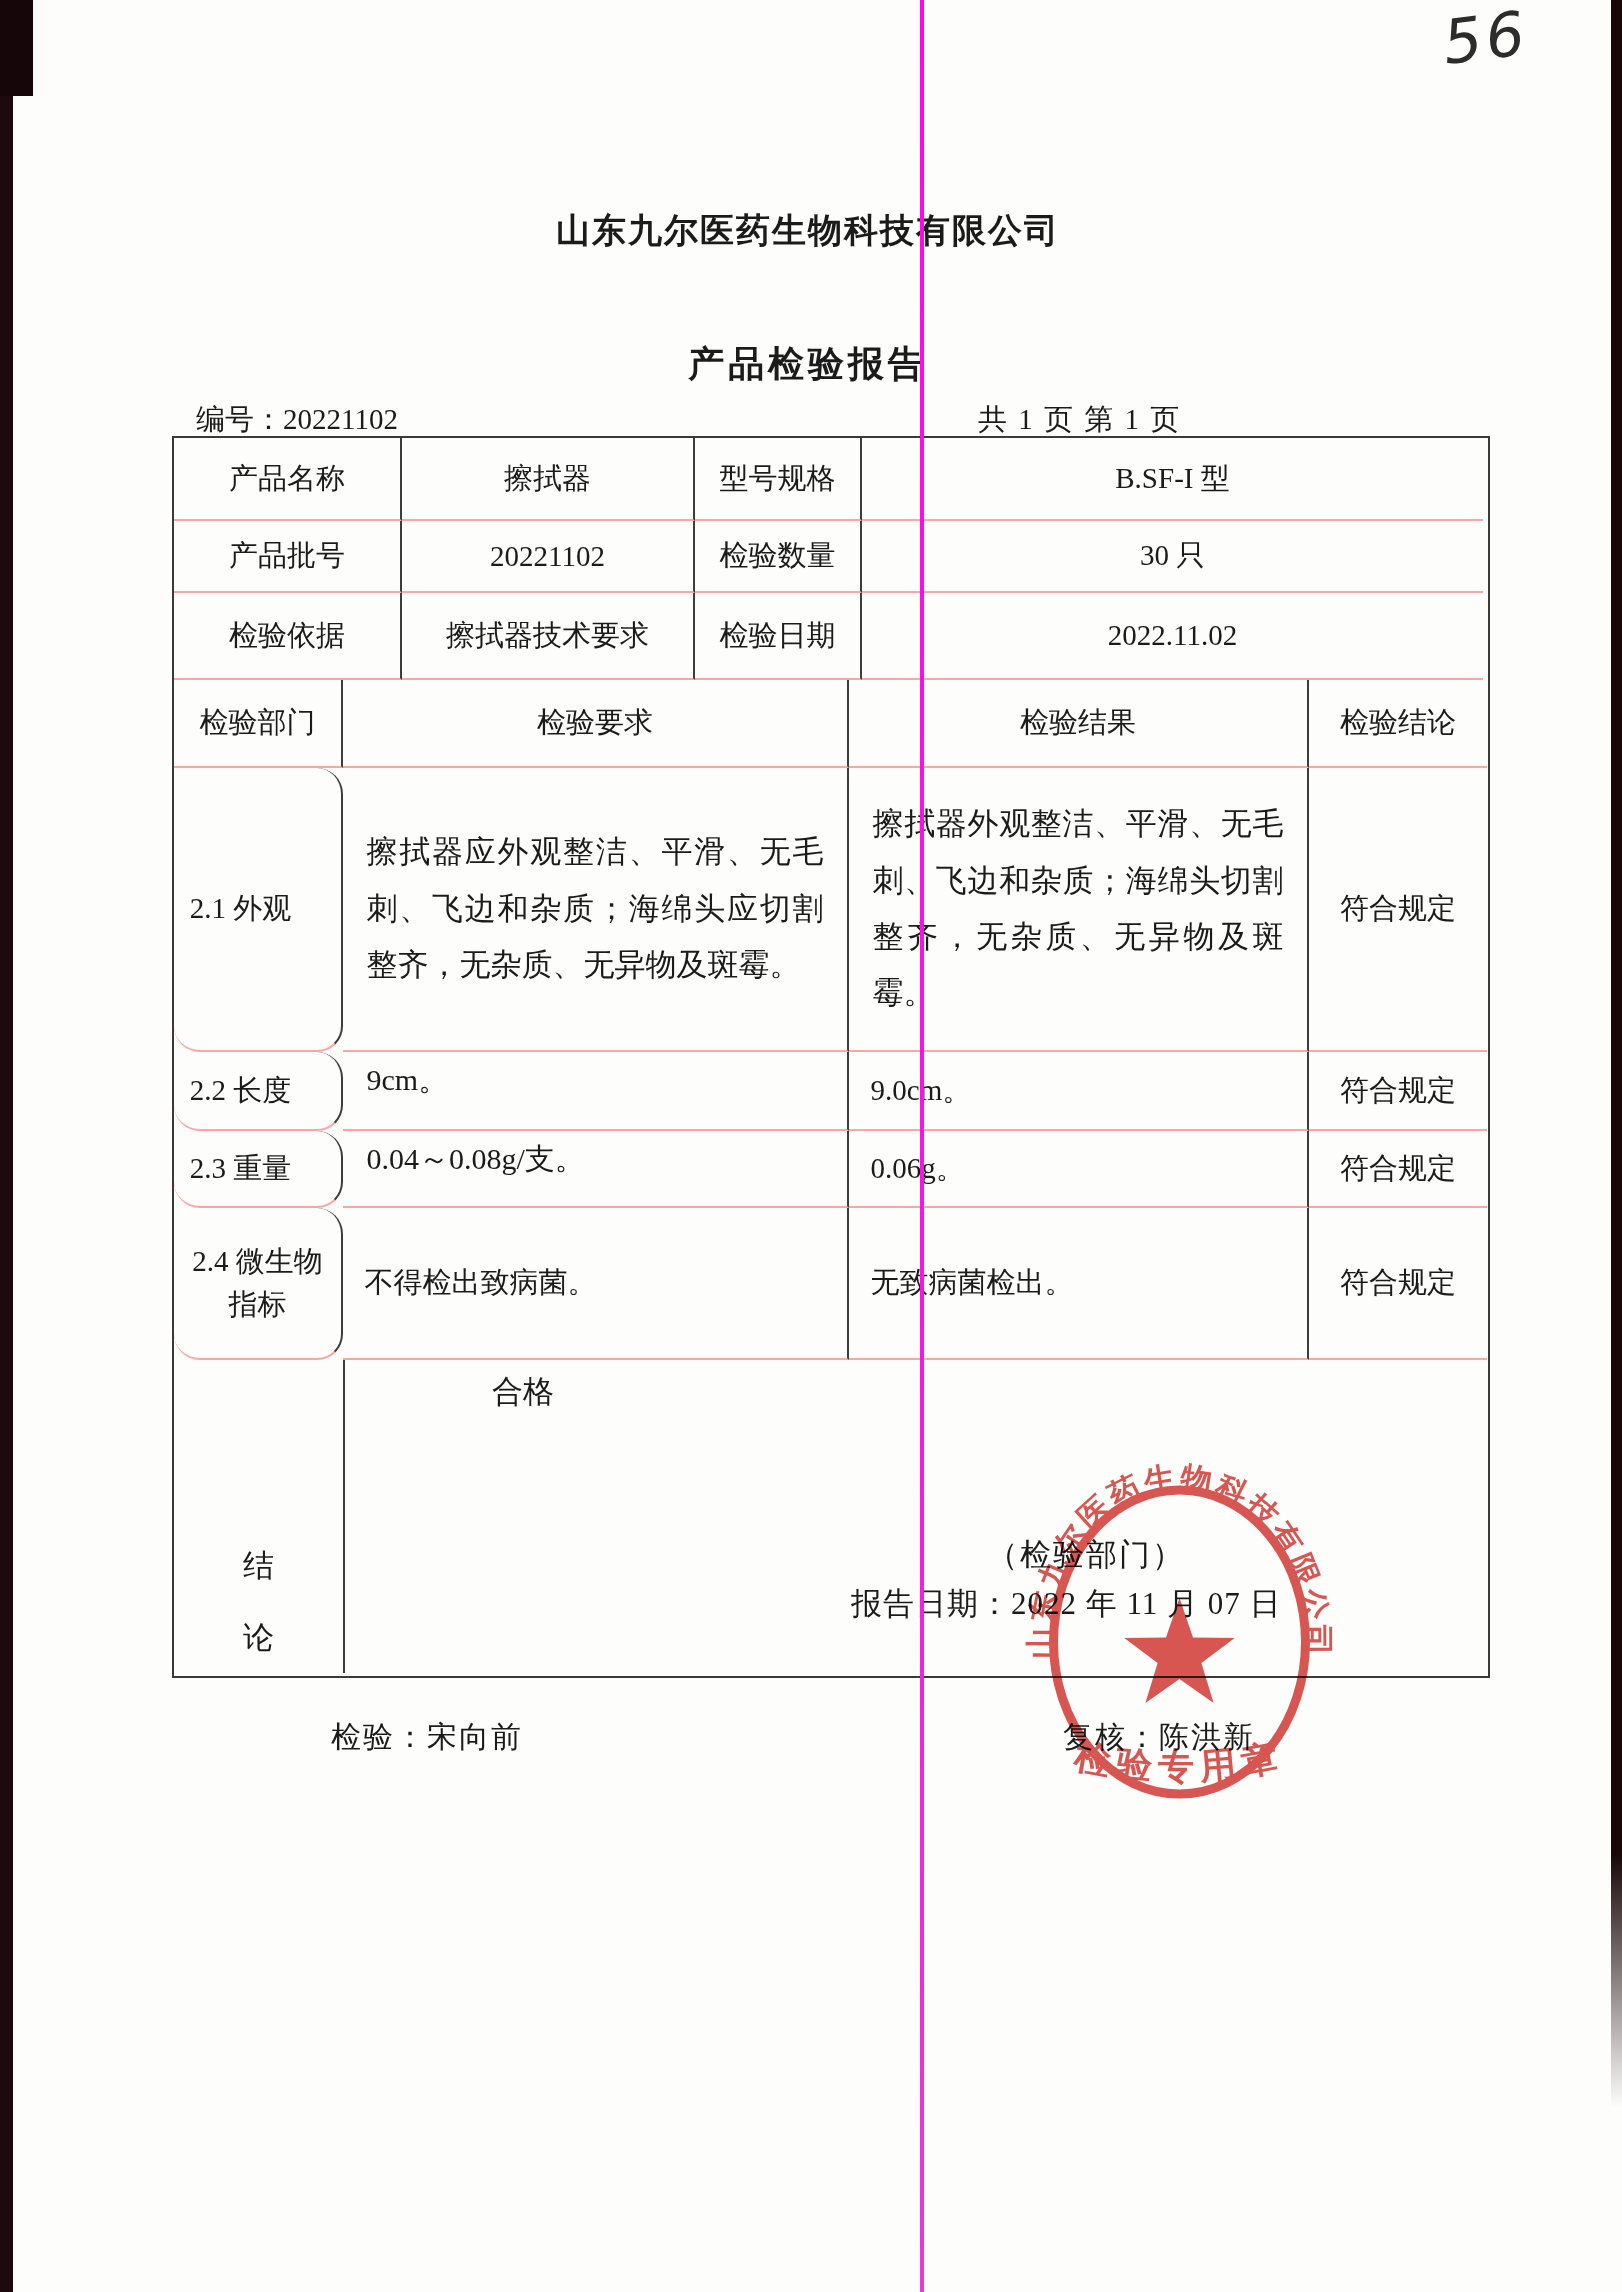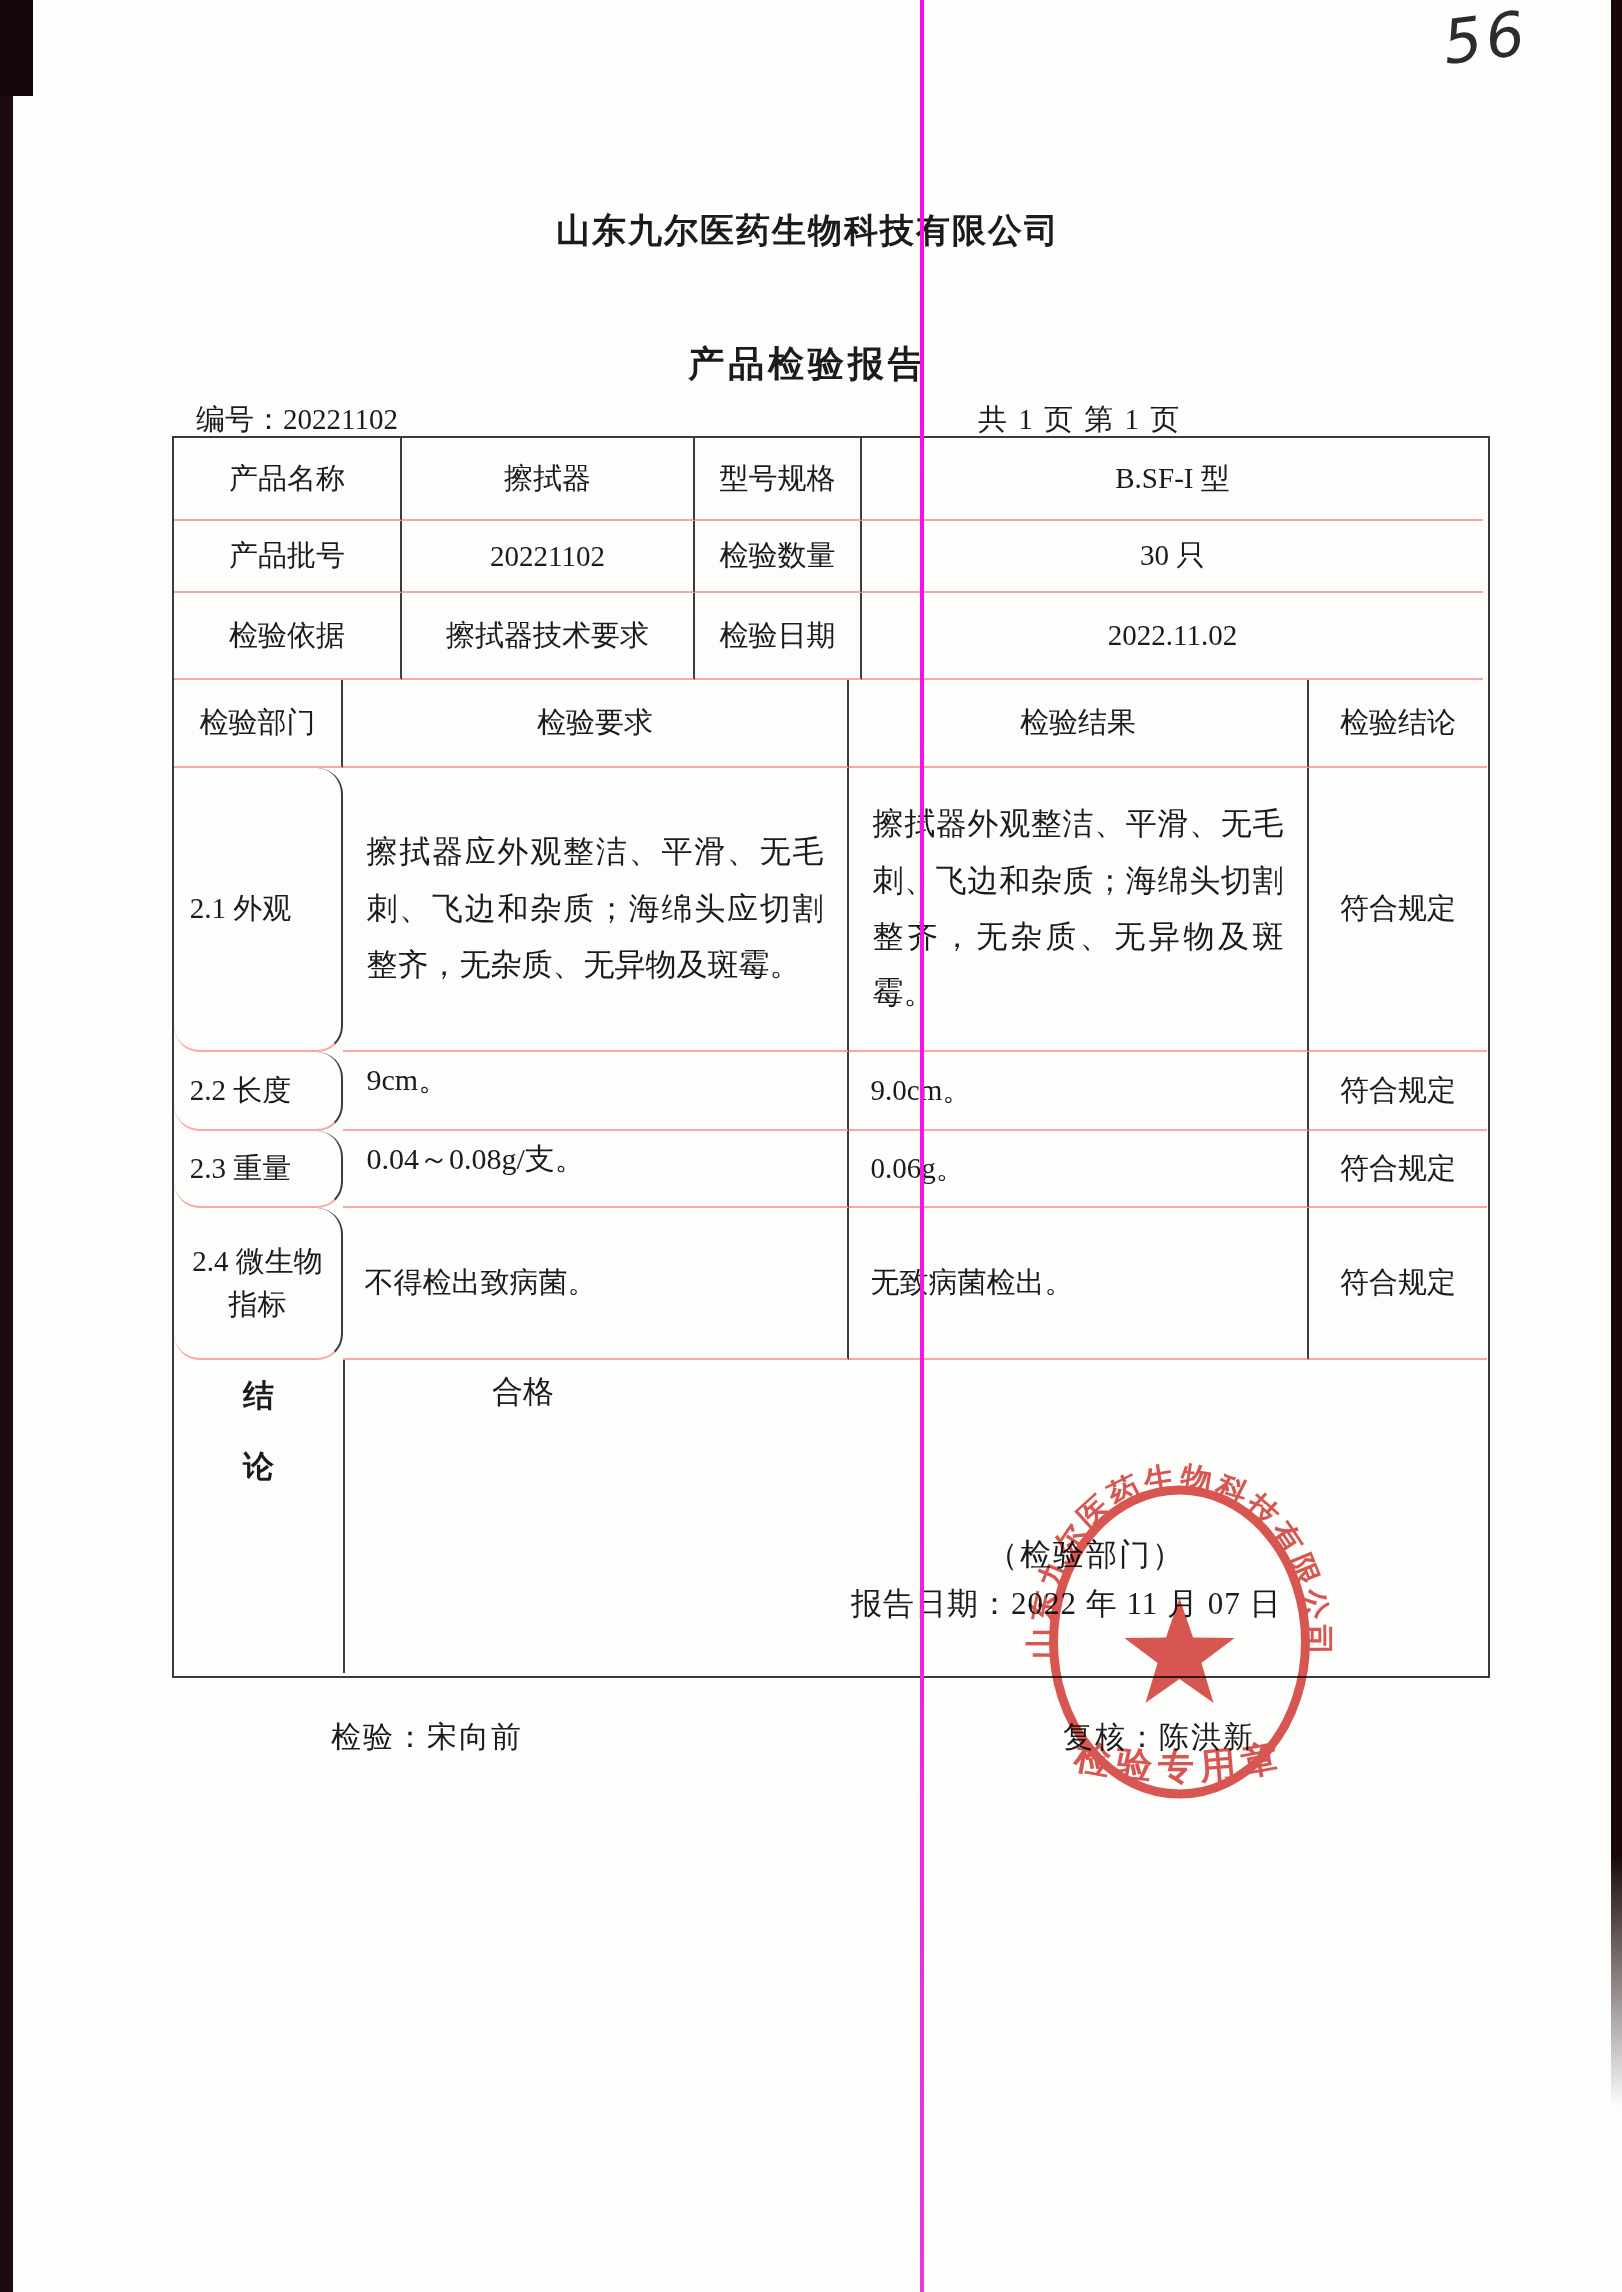--- a/index.html
+++ b/index.html
@@ -37,21 +37,21 @@
   .grid-concl{grid-template-columns:171px 1142px;grid-template-rows:313px;}
   .cell{border-right:2px solid #3c3c3c;border-bottom:2px solid #fca5a5;
     box-sizing:border-box;display:flex;align-items:center;justify-content:center;
     font-size:29px;overflow:hidden;}
   .cell.lastcol{border-right:none;}
   .cell.nobottom{border-bottom:none;}
   .cell.txt{justify-content:flex-start;text-align:left;align-items:center;padding:5.9px 21.6px;}
   .cell.para{font-size:31px;line-height:1.82;text-align:justify;padding:9.8px 23.5px;}
   .cell.topleft{align-items:flex-start;justify-content:flex-start;padding:7.8px 23.5px;font-size:30px;}
   .cell.itemcell{justify-content:flex-start;padding:5.9px 15.7px;text-align:center;line-height:1.5;border-radius:26px;}
-  .concl-label{display:flex;align-items:flex-start;justify-content:center;font-weight:bold;}
+  .concl-label{display:flex;align-items:flex-end;justify-content:center;}
   .concl-label .vtext{width:35px;font-size:31px;line-height:2.3;text-align:center;word-break:break-all;}
   .concl-merged{position:relative;display:block;}
   .verdict{position:absolute;left:147px;top:11px;font-size:31px;}
   .dept-note{position:absolute;left:642px;top:174px;font-size:31px;letter-spacing:2px;}
   .report-date{position:absolute;left:506px;top:223px;font-size:31px;letter-spacing:1px;}
   
   .sig{position:absolute;top:1717px;font-size:30px;letter-spacing:2px;z-index:12;}
   .sig-inspector{left:331px;}
   .sig-reviewer{left:1063px;}
   

